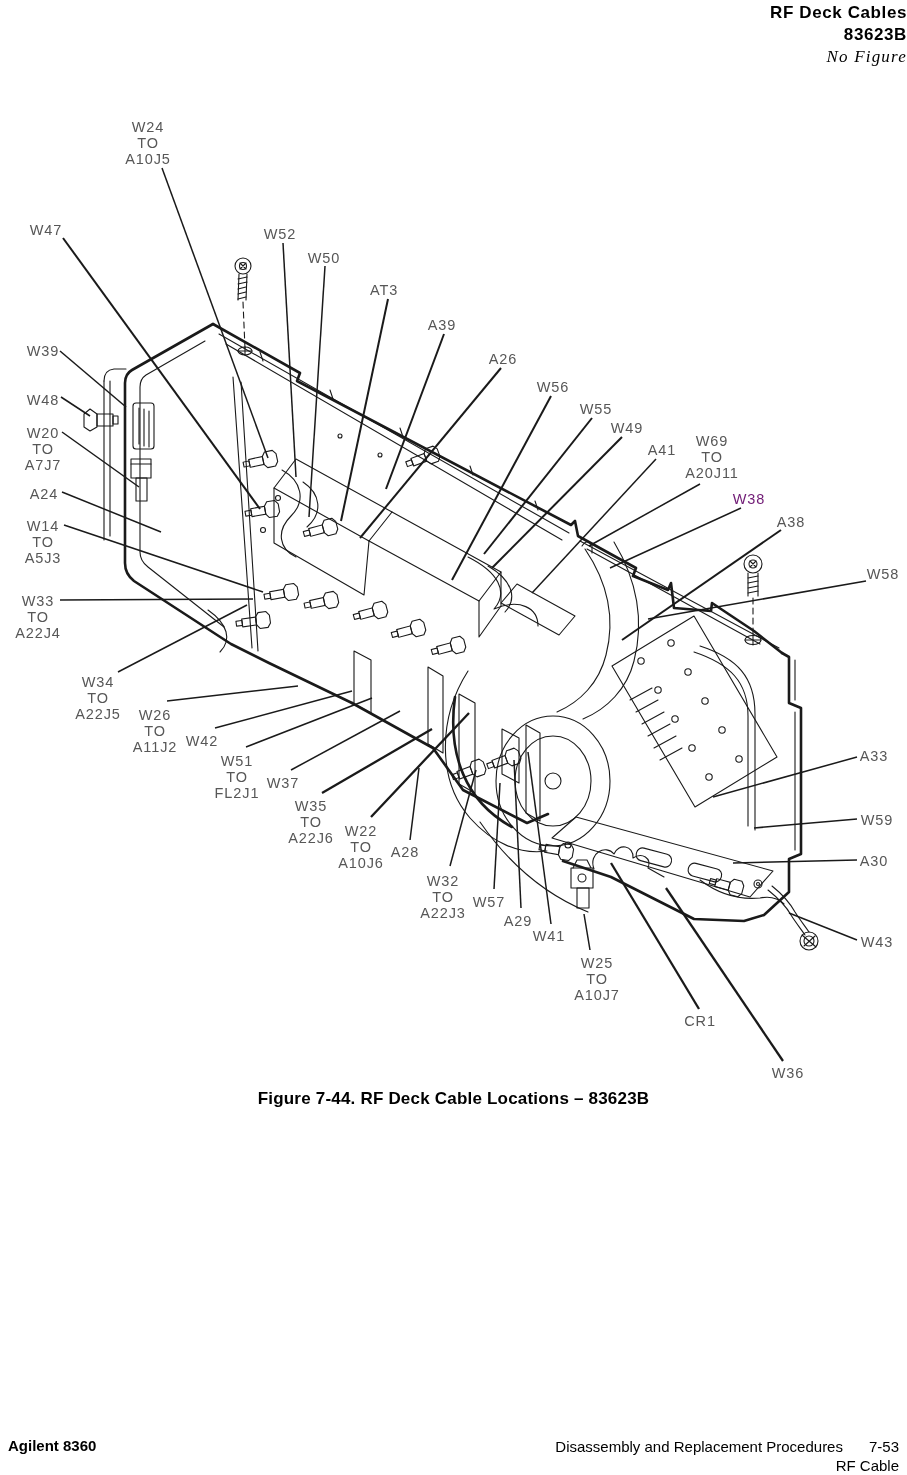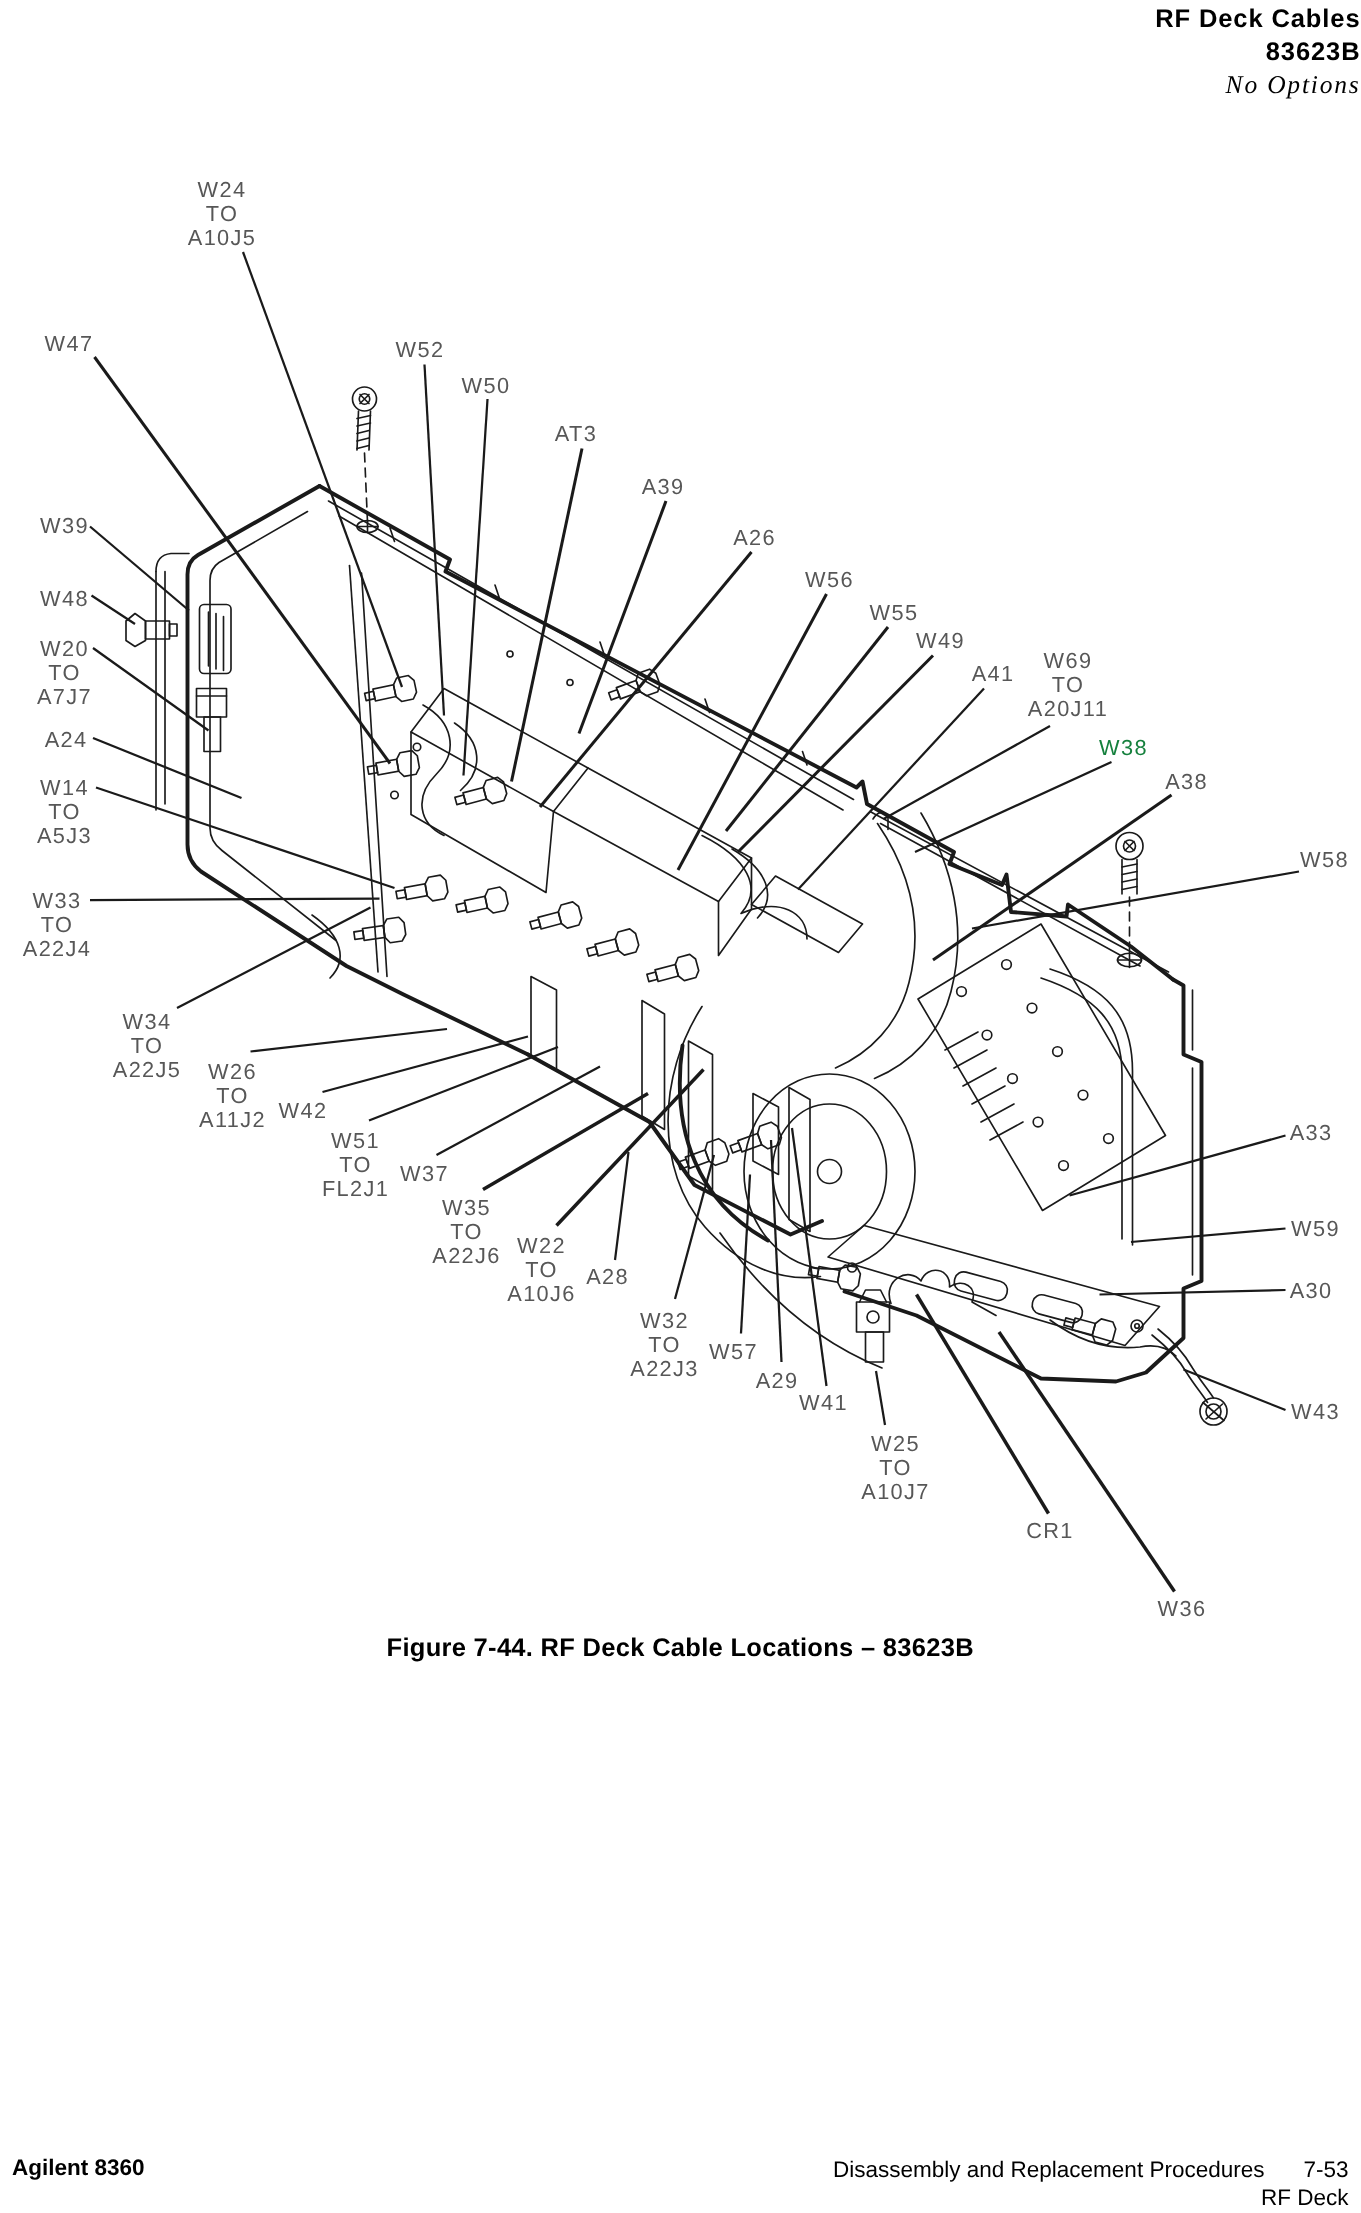--- a/index.html
+++ b/index.html
@@ -23,21 +23,21 @@
   .pgnum{margin-left:26px;}
 </style>
 </head>
 <body>
 
 <div class="page">
 
   <div class="header">
     <div class="hline1">RF Deck Cables</div>
     <div class="hline2">83623B</div>
-    <div class="hline3">No Options</div>
+    <div class="hline3">No Figure</div>
   </div>
 
   <div class="figure">
     <svg width="907" height="1475" viewBox="0 0 907 1475" xmlns="http://www.w3.org/2000/svg">
       <defs>
         <g id="conn">
           <path d="M-7,-4 L-4,-8 L4,-8 L7,-4 L7,4 L4,8 L-4,8 L-7,4 Z"></path>
           <rect x="7" y="-4" width="14" height="8"></rect>
           <rect x="21" y="-2.5" width="6" height="5"></rect>
         </g>
@@ -303,21 +303,21 @@
           <div>W49</div>
         </div>
         <div class="callout" style="left: 662px; top: 442px; color: rgb(87, 87, 87);">
           <div>A41</div>
         </div>
         <div class="callout" style="left: 712px; top: 433px; color: rgb(87, 87, 87);">
           <div>W69</div>
           <div>TO</div>
           <div>A20J11</div>
         </div>
-        <div class="callout" style="left: 749px; top: 491px; color: #15803d;">
+        <div class="callout" style="left: 749px; top: 491px; color: #701a75;">
           <div>W38</div>
         </div>
         <div class="callout" style="left: 791px; top: 514px; color: rgb(87, 87, 87);">
           <div>A38</div>
         </div>
         <div class="callout" style="left: 883px; top: 566px; color: rgb(87, 87, 87);">
           <div>W58</div>
         </div>
         <div class="callout" style="left: 43px; top: 343px; color: rgb(87, 87, 87);">
           <div>W39</div>
@@ -415,16 +415,16 @@
           <div>W43</div>
         </div>
       </div>
   </div>
 
   <div class="caption">Figure 7-44. RF Deck Cable Locations – 83623B</div>
 
   <div class="footer-left">Agilent 8360</div>
   <div class="footer-right">
     <div><span>Disassembly and Replacement Procedures</span><span class="pgnum">7-53</span></div>
-    <div>RF Deck</div>
+    <div>RF Cable</div>
   </div>
 
 </div>
 
 </body></html>

